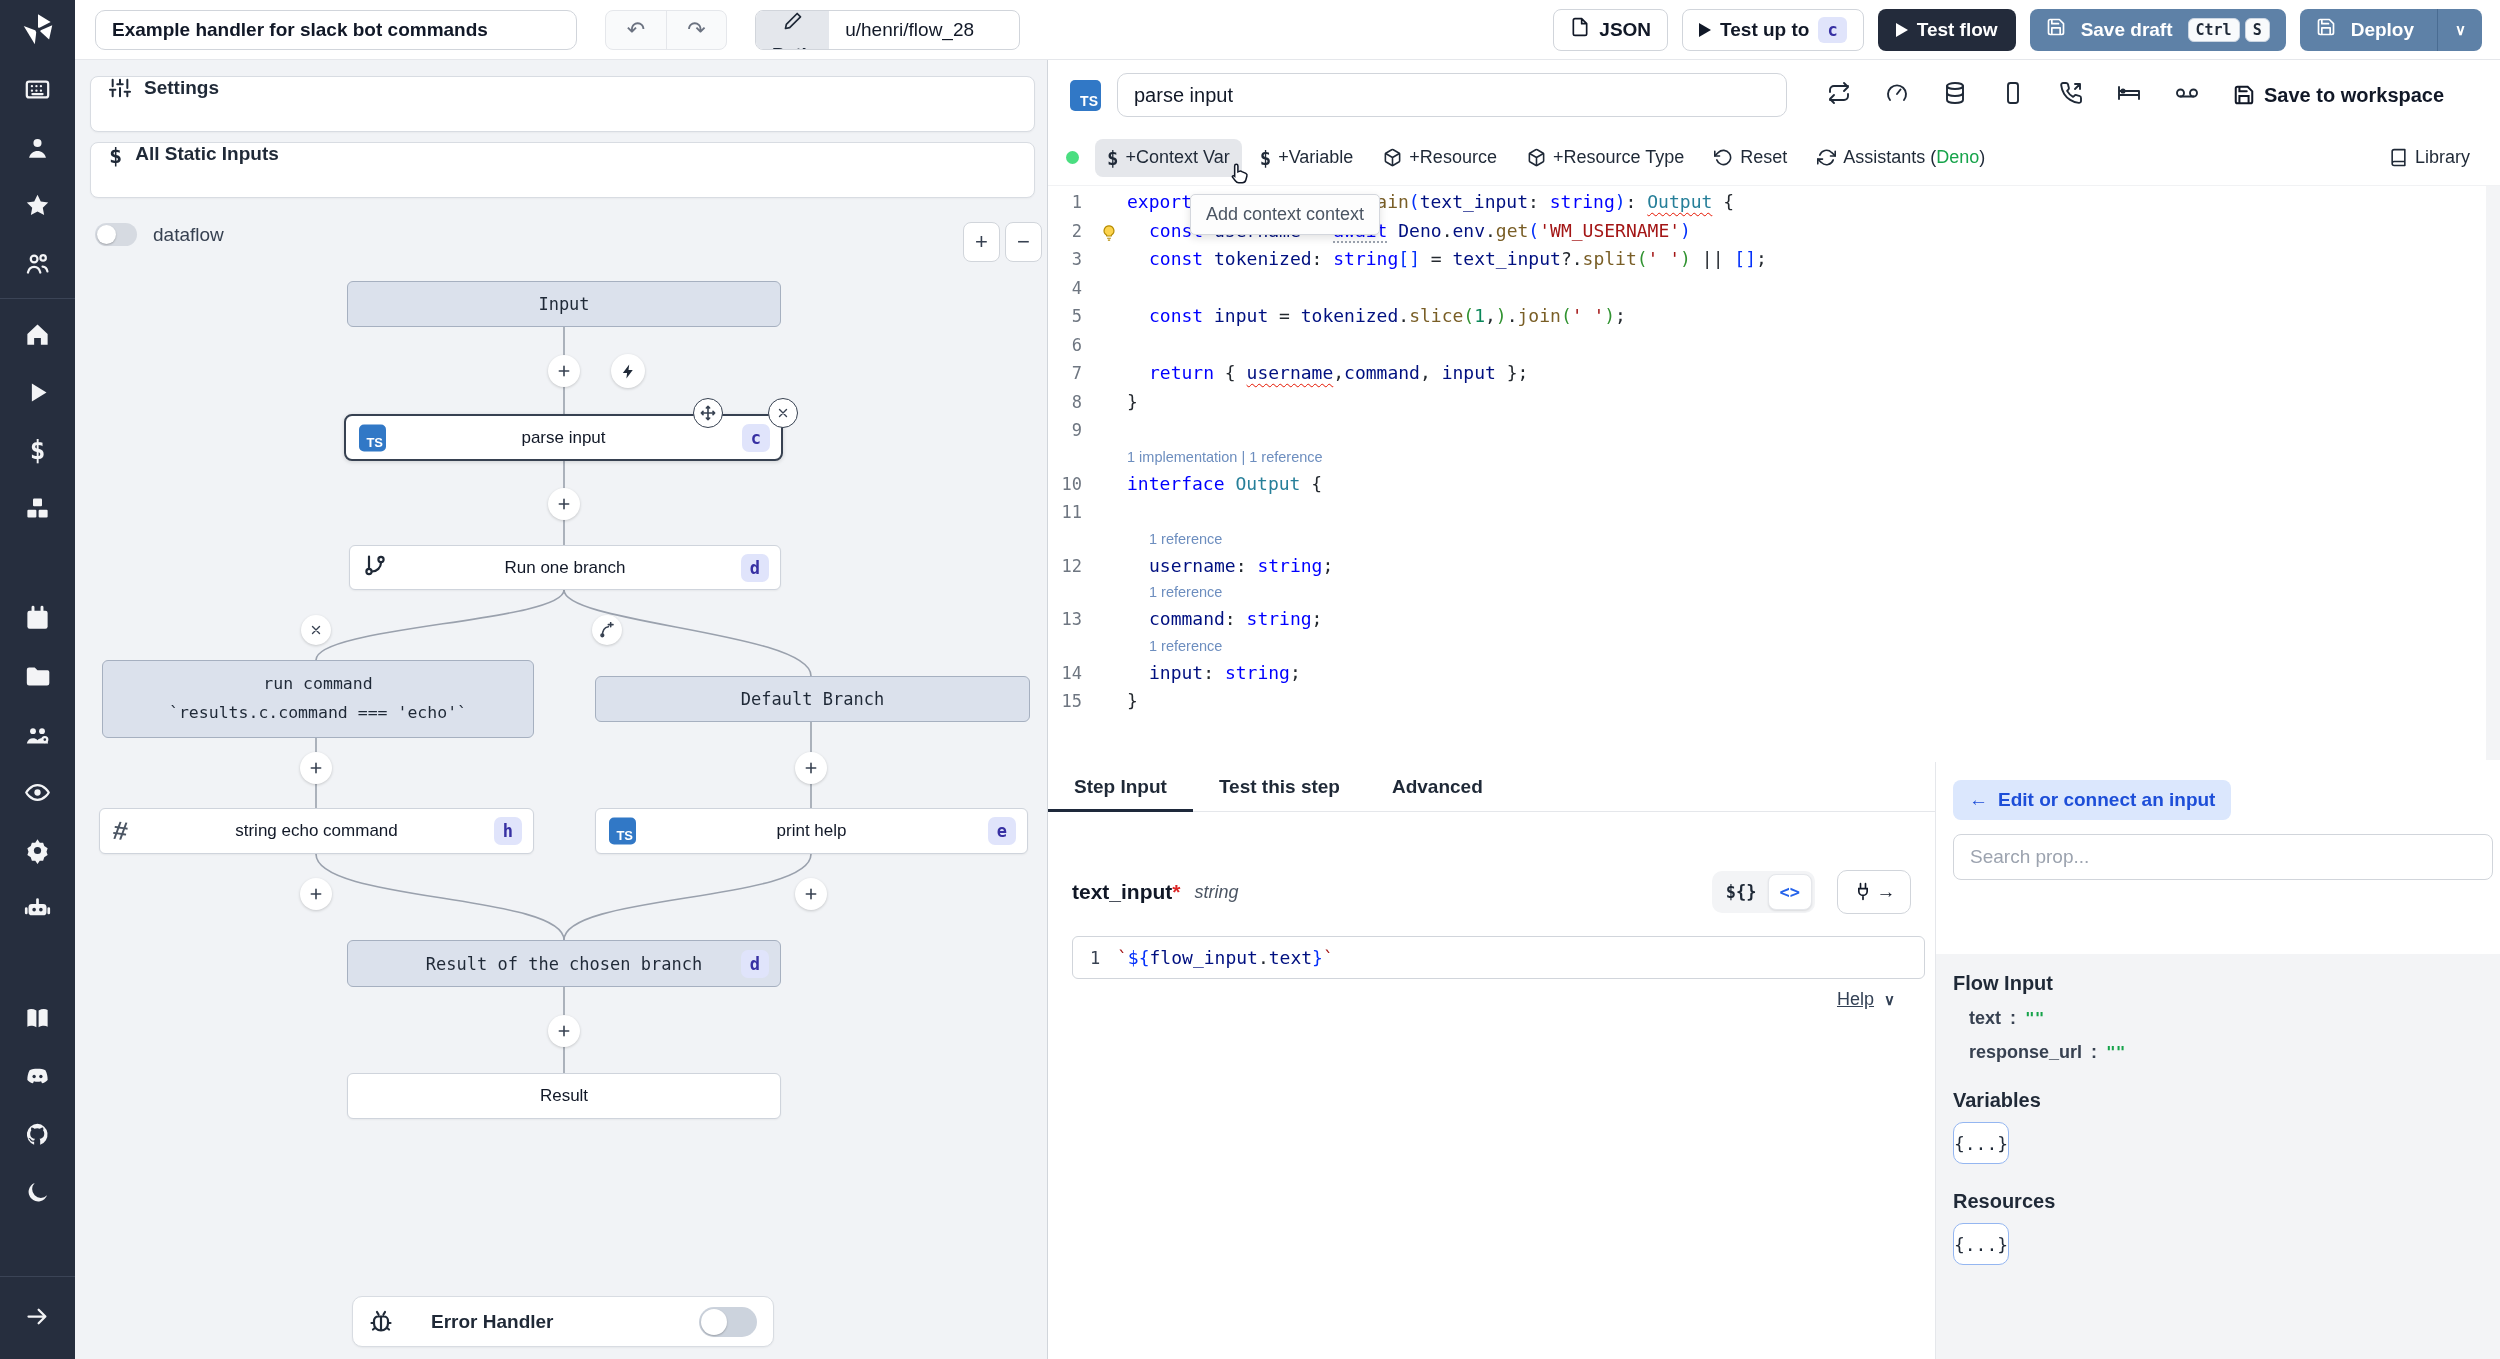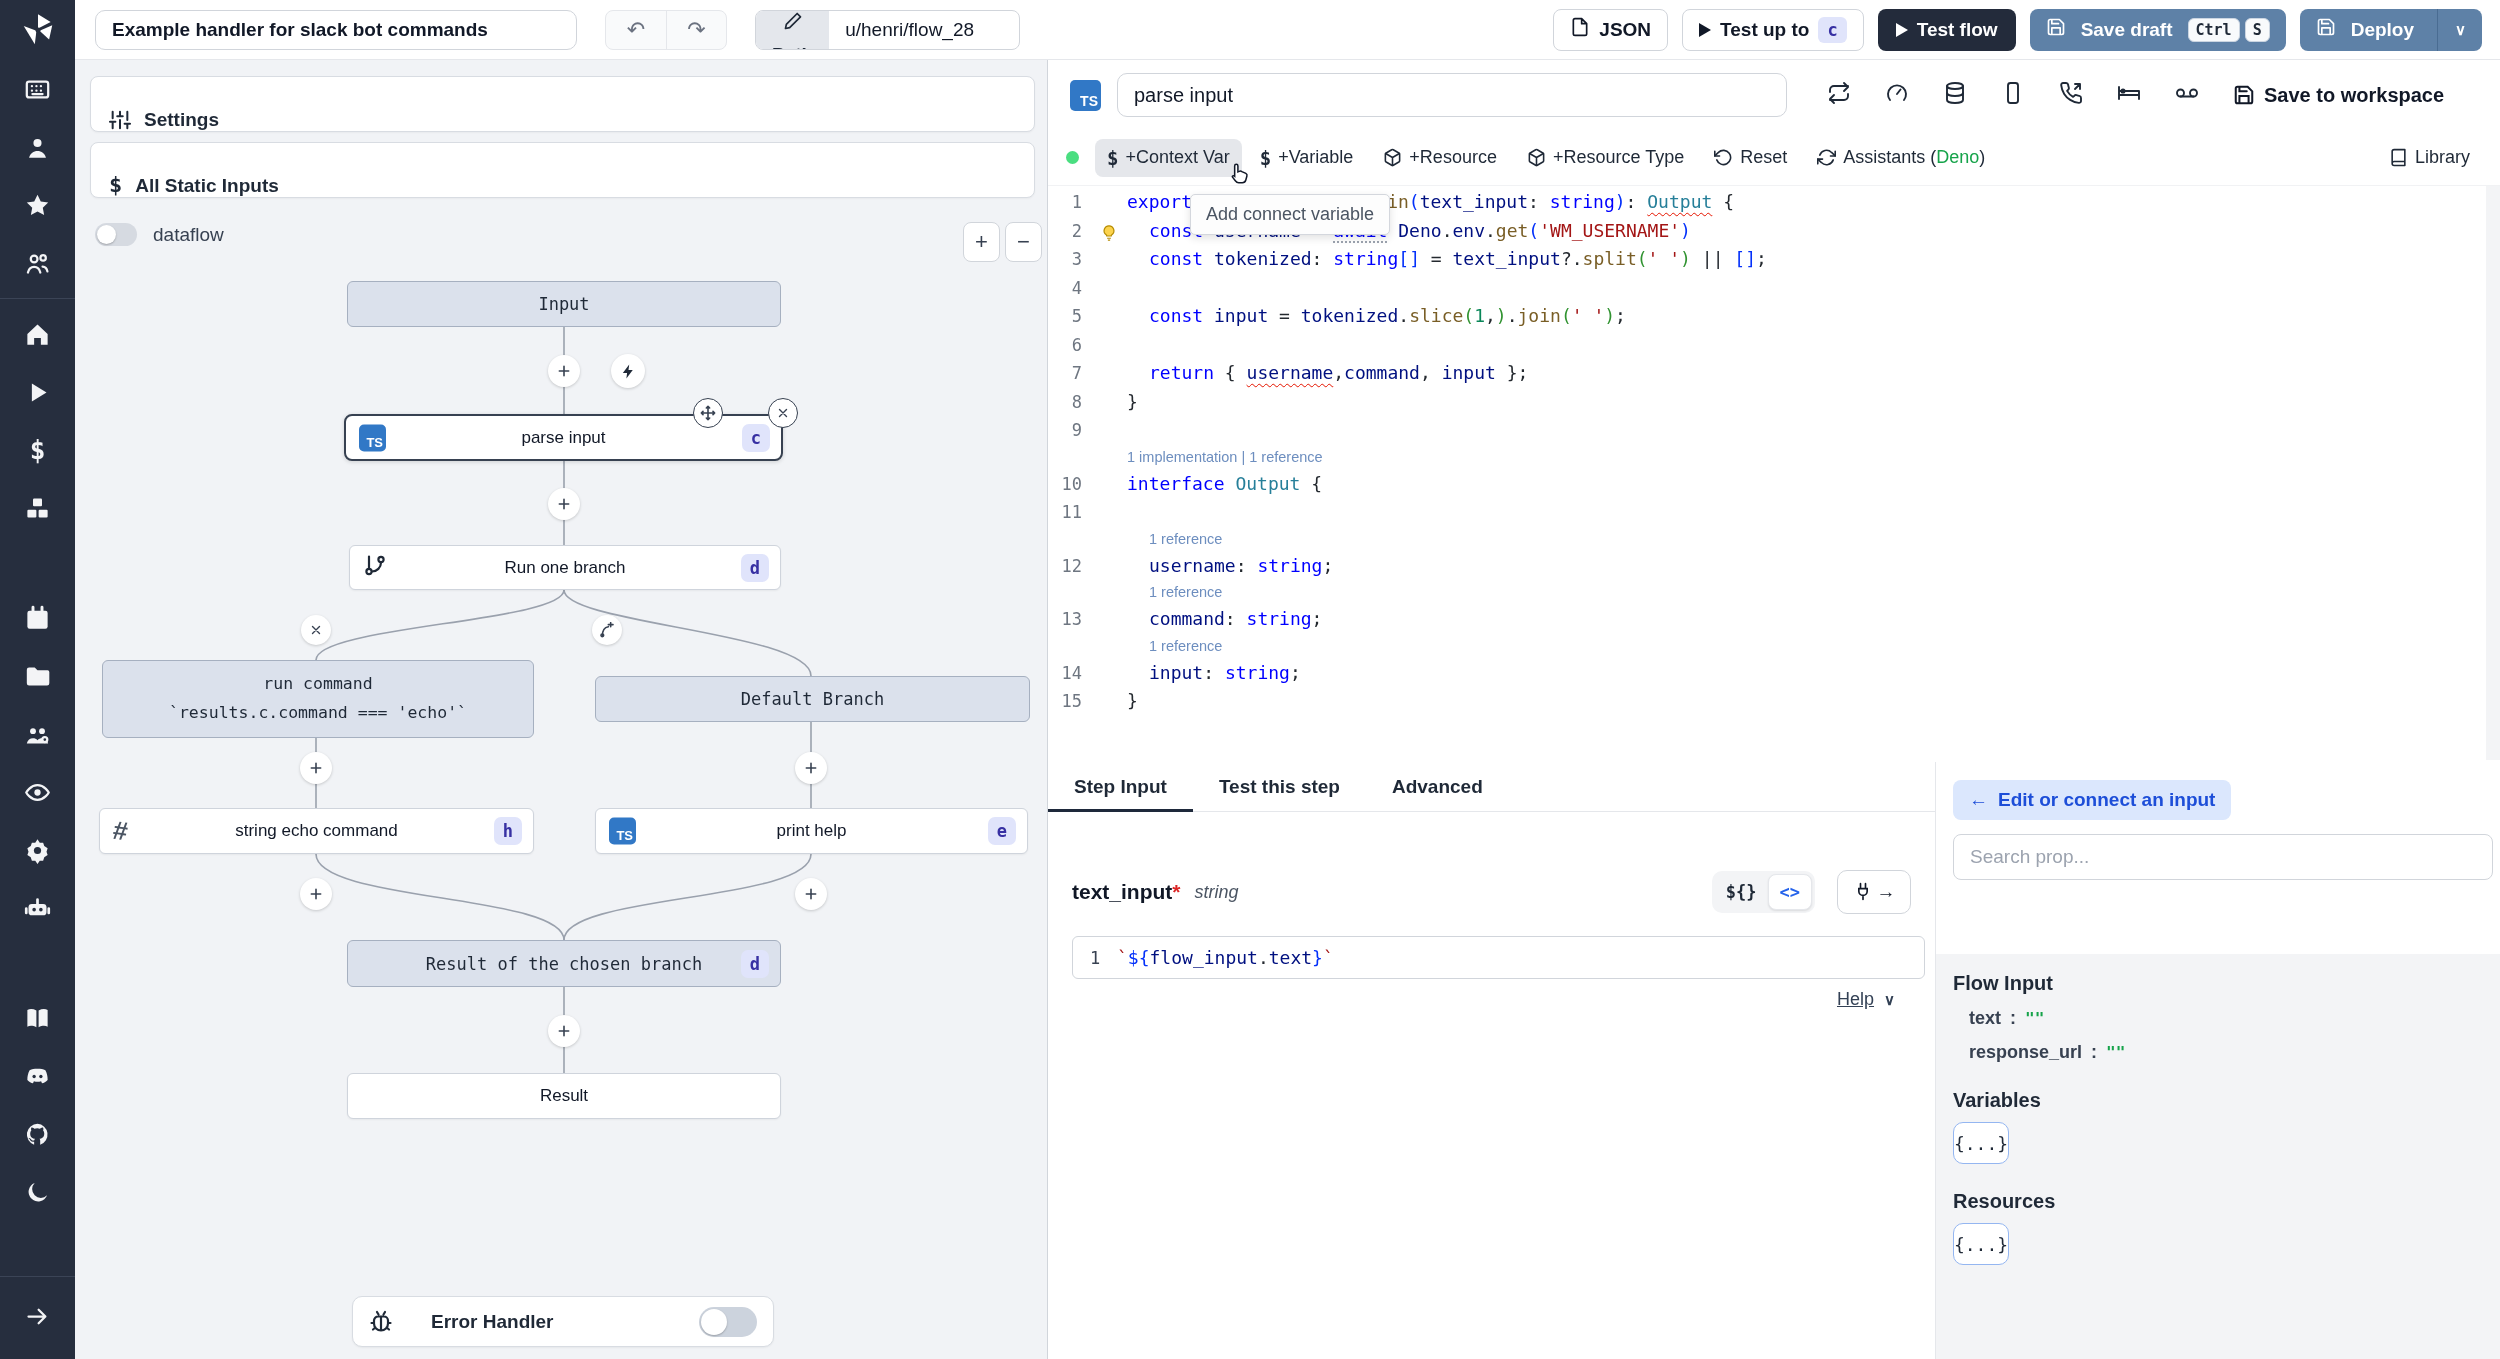--- a/index.html
+++ b/index.html
@@ -41,21 +41,21 @@
   kbd.kb { background:#f8fafc; border:1px solid #cbd5e1; border-radius:6px; color:#1f2937; font-size:15px;
     font-family:"DejaVu Sans Mono",monospace; padding:2px 7px; font-weight:700; }
   #deploy-split { width:1px; align-self:stretch; background:#4a6c92; margin:0 2px 0 8px; }
   .chev { font-size:15px; font-weight:900; }
   .icon-s svg { width:20px; height:20px; stroke:currentColor; fill:none; stroke-width:2; stroke-linecap:round; stroke-linejoin:round; }
 
   
   #flowpanel { position:absolute; left:75px; top:60px; width:973px; height:1299px; background:#f1f3f6;
     border-right:1px solid #d1d5db; overflow:hidden; }
   .panel-card { position:absolute; left:15px; width:945px; height:56px; background:#fff; border:1px solid #d8dce2;
-    border-radius:8px; display:flex; align-items:flex-end; gap:13px; padding:0 18px; font-size:19px; font-weight:700;
+    border-radius:8px; display:flex; align-items:flex-start; gap:13px; padding:0 18px; font-size:19px; font-weight:700;
     color:#1f2937; cursor:pointer; box-shadow:0 1px 2px rgba(0,0,0,.04); }
   .panel-card svg { width:22px; height:22px; stroke:#1f2937; fill:none; stroke-width:2.2; stroke-linecap:round; }
   #card-static { top:82px; }
   #card-settings { top:16px; }
   #dollar-ic { font-size:22px; font-weight:800; font-family:"DejaVu Sans Mono",monospace; }
   #dataflow-row { position:absolute; left:20px; top:163px; display:flex; align-items:center; gap:16px; }
   .toggle-sm { width:42px; height:23px; border-radius:12px; background:#d6dae1; position:relative; cursor:pointer; }
   .toggle-sm::after { content:""; position:absolute; left:2px; top:2px; width:19px; height:19px; border-radius:50%;
     background:#fff; box-shadow:0 1px 2px rgba(0,0,0,.25); }
   #dataflow-label { font-size:19px; color:#374151;text-align:right; }
@@ -687,21 +687,21 @@
         <span class="gut">14</span>
         <span class="lc ind"><span class="tok vr">input</span><span class="tok pl">: </span><span class="tok kw">string</span><span class="tok pl">;</span></span>
       </div>
       <div class="code-line">
         <span class="gut">15</span>
         <span class="lc"><span class="tok pl">}</span></span>
       </div>
     </div>
   <div id="code-ruler"></div>
 
-  <div id="tooltip">Add connect variable</div>
+  <div id="tooltip">Add context context</div>
   <div id="cursor">
     <svg viewBox="0 0 24 24">
         <path d="M8 15V5.5a1.5 1.5 0 0 1 3 0V11l1.2-.5c.8-.4 1.8-.3 2.5.2l3.6 1.6c.9.5 1.3 1.5 1 2.5l-1 3.7c-.4 1.5-1.4 2.5-3.2 2.5h-3.4c-1.4 0-2.2-.6-3.1-1.8L6 15.8c-.7-.9.8-2 2-0.8z"></path>
       </svg>
   </div>
 </div>
 
 <div id="bottomcenter">
   <div id="tabs">
       <div class="tab active">Step Input</div>

